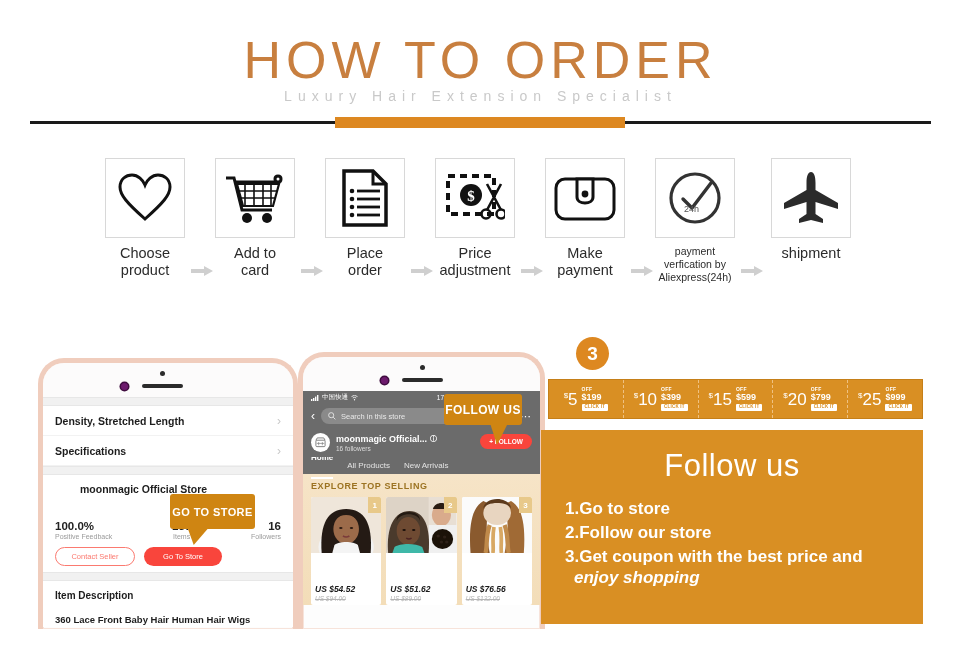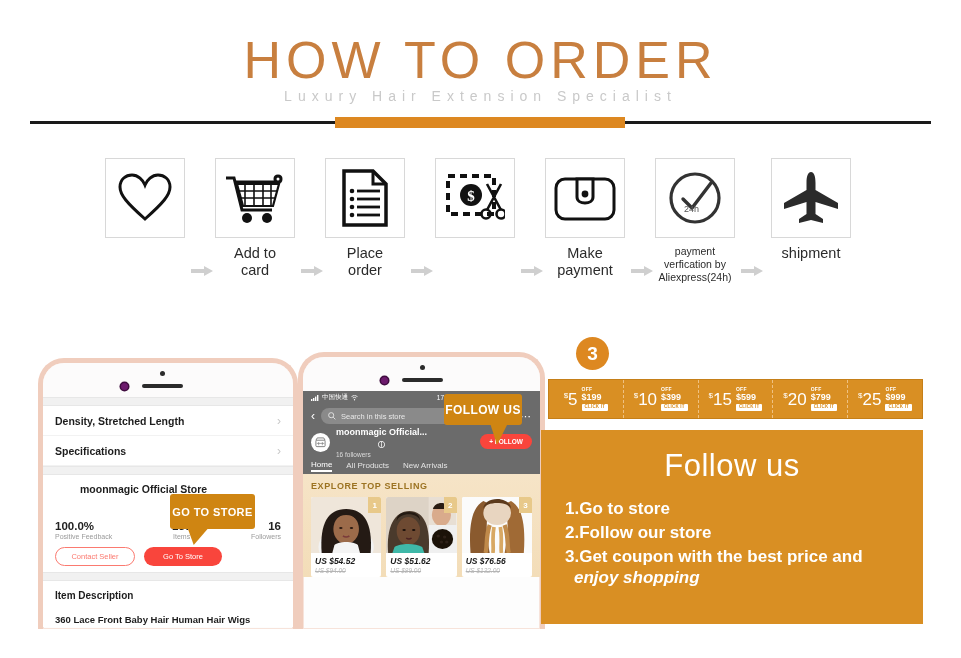--- a/index.html
+++ b/index.html
@@ -107,41 +107,41 @@
     padding:0 8px;justify-content:space-between;
   }
   .rp-status .left{display:flex;align-items:center;gap:3px;}
   .rp-search{height:24px;background:#6b6b6b;display:flex;align-items:center;padding:0 8px;gap:6px;}
   .rp-pill{
     flex:1;height:16px;background:#8a8a8a;border-radius:8px;display:flex;align-items:center;
     gap:5px;padding:0 7px;color:#e8e8e8;font-size:7.5px;text-align:right;
   }
   .rp-storebar{height:29px;background:#6b6b6b;display:flex;align-items:center;padding:0 8px;gap:6px;position:relative;}
   .rp-avatar{width:19px;height:19px;border-radius:50%;background:#fff;display:flex;align-items:center;justify-content:center;}
-  .rp-sname{color:#fff;font-size:9px;font-weight:700;display:flex;align-items:center;gap:3px;flex-direction:column;}
+  .rp-sname{color:#fff;font-size:9px;font-weight:700;display:flex;align-items:center;gap:3px;}
   .rp-followers{color:#dcdcdc;font-size:6.5px;margin-top:1px;}
   .rp-follow-btn{
     position:absolute;right:8px;top:6px;background:#f9453c;color:#fff;font-size:6.5px;font-weight:700;
     border-radius:9px;padding:4px 9px;
   }
   .rp-tabs{height:17px;background:#6b6b6b;display:flex;align-items:center;gap:14px;padding:0 8px;}
   .rp-tab{color:#e3e3e3;font-size:8px;}
-  .rp-tab.active{color:#fff;font-weight:400;border-bottom:2px solid #fff;padding-bottom:1px;}
+  .rp-tab.active{color:#fff;font-weight:700;border-bottom:2px solid #fff;padding-bottom:15px;}
   .rp-banner{
     background:linear-gradient(180deg,#f6e4c7 0%,#f3ddb8 100%);padding:7px 8px 0;
   }
   .rp-banner h5{margin:0 0 6px;font-size:9px;font-weight:700;color:#9c7322;letter-spacing:.6px;}
   .rp-cards{display:flex;gap:5px;}
   .rp-card{flex:1;background:#fff;border-radius:2px;overflow:hidden;position:relative;}
   .rp-img{height:56px;position:relative;overflow:hidden;}
   .rp-badge{
     position:absolute;right:0;top:0;width:13px;height:16px;background:#e8c98a;color:#fff;
     font-size:8px;font-weight:700;display:flex;align-items:center;justify-content:center;
   }
-  .rp-price{font-size:8.5px;font-weight:700;font-style:italic;color:#1a1a1a;padding:3px 4px 0;}
+  .rp-price{font-size:8.5px;font-weight:700;font-style:italic;color:#1a1a1a;padding:3px 4px 0;margin-top:28px;}
   .rp-old{font-size:6.5px;color:#b5b5b5;text-decoration:line-through;font-style:italic;padding:1px 4px 3px;}
 
   
   .badge3{
     position:absolute;left:576px;top:337px;width:33px;height:33px;border-radius:50%;
     background:#dd8821;color:#fff;font-size:19px;font-weight:700;
     display:flex;align-items:center;justify-content:center;
   }
   .coupons{
     position:absolute;left:548px;top:379px;width:375px;height:40px;background:#d98f23;
@@ -183,20 +183,21 @@
   </div>
 
   <div class="steps">
 
     <div class="step" style="left:97px;">
       <div class="box">
         <svg width="56" height="50" viewBox="0 0 56 50">
             <path d="M28 46 C10 30 3 22 3 14 C3 6 9 2 15 2 C21 2 26 7 28 12 C30 7 35 2 41 2 C47 2 53 6 53 14 C53 22 46 30 28 46 Z" fill="none" stroke="#111" stroke-width="3"></path>
           </svg>
       </div>
+      <div class="label">Choose<br>product</div>
     </div>
     <div class="arrow" style="left:191px;">
       <svg width="22" height="10" viewBox="0 0 22 10">
           <path d="M0 3 H13 V0 L22 5 L13 10 V7 H0 Z" fill="#cfcfcf"></path>
         </svg>
     </div>
 
     <div class="step" style="left:207px;">
       <div class="box">
         <svg width="62" height="52" viewBox="0 0 62 52">
@@ -244,20 +245,21 @@
       <div class="box">
         <svg width="60" height="56" viewBox="0 0 60 56">
           <rect x="3" y="6" width="46" height="38" fill="none" stroke="#111" stroke-width="4" stroke-dasharray="7 5"></rect>
           <circle cx="26" cy="25" r="11" fill="#111"></circle>
           <text x="26" y="31" font-size="15" font-family="Liberation Serif, serif" font-weight="bold" fill="#fff" text-anchor="middle">$</text>
           <path d="M42 14 L56 40 M56 14 L42 40" stroke="#111" stroke-width="2.6" fill="none"></path>
           <circle cx="41" cy="44" r="4.5" fill="none" stroke="#111" stroke-width="2.6"></circle>
           <circle cx="56" cy="44" r="4.5" fill="none" stroke="#111" stroke-width="2.6"></circle>
         </svg>
       </div>
+      <div class="label">Price<br>adjustment</div>
     </div>
     <div class="arrow" style="left:521px;">
       <svg width="22" height="10" viewBox="0 0 22 10">
           <path d="M0 3 H13 V0 L22 5 L13 10 V7 H0 Z" fill="#cfcfcf"></path>
         </svg>
     </div>
 
     <div class="step" style="left:537px;">
       <div class="box">
         <svg width="62" height="46" viewBox="0 0 62 46">

